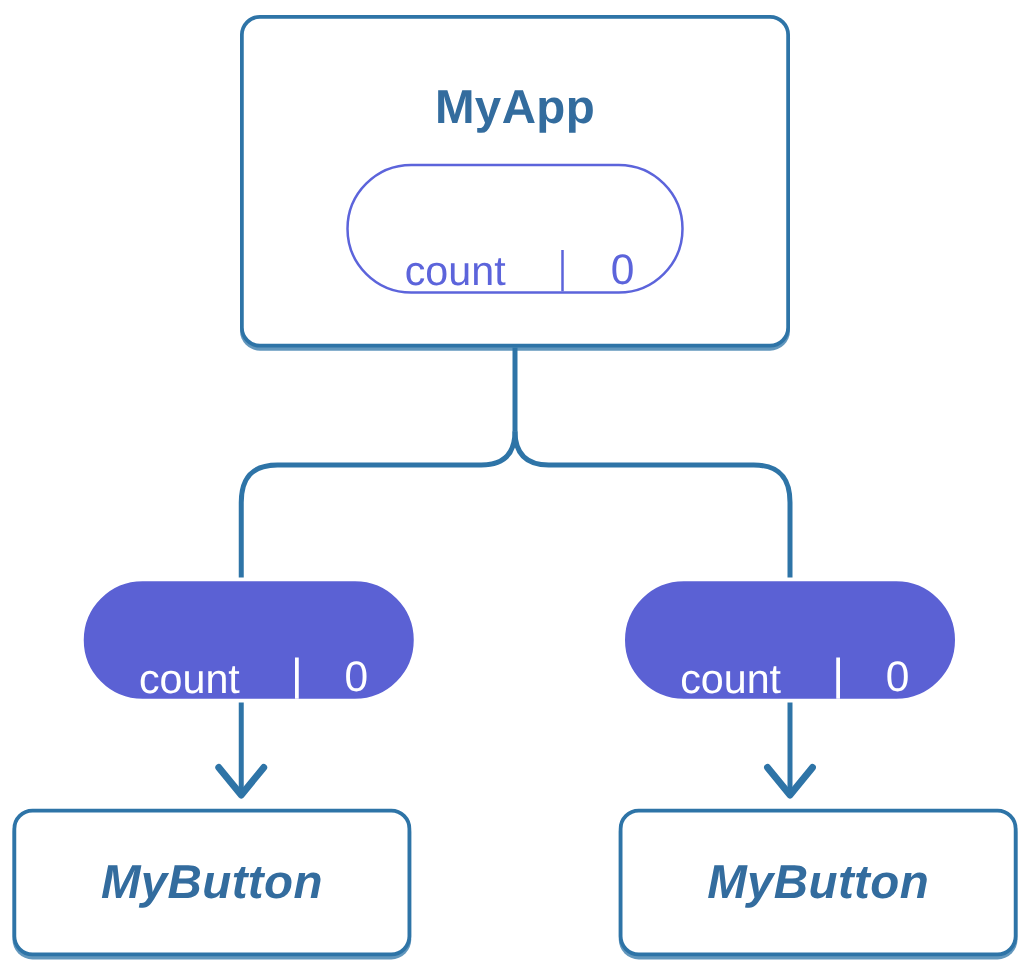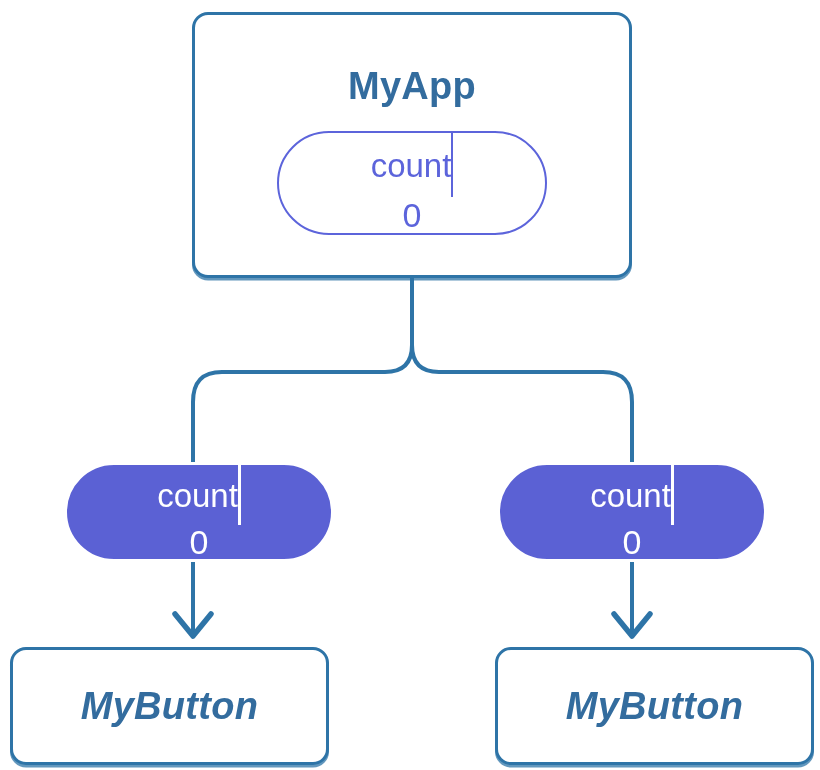--- a/index.html
+++ b/index.html
@@ -48,25 +48,24 @@
     padding-top:52px;
   }
   .leaf-card{
     top:647px;width:319px;height:118px;
     display:flex;align-items:center;justify-content:center;font-style:italic;
   }
   .leaf-card.left{left:10px;}
   .leaf-card.right{left:495px;}
   .pill{
     box-sizing:border-box;
-    display:flex;align-items:center;
+    display:flex;align-items:flex-end;
     border-radius:999px;
     font-size:33px;line-height:1;
     z-index:3;
-    flex-direction:column;
   }
   .pill .prop-name{
     flex:0 0 64%;
     display:flex;align-items:center;justify-content:center;
   }
   .pill .prop-value{
     flex:1 1 auto;
     display:flex;align-items:center;justify-content:center;
     font-size:34px;
   }

